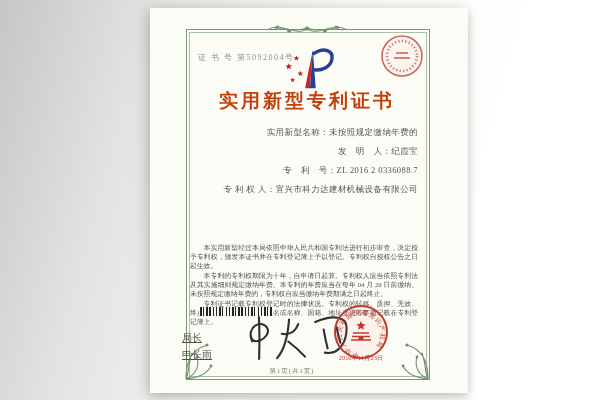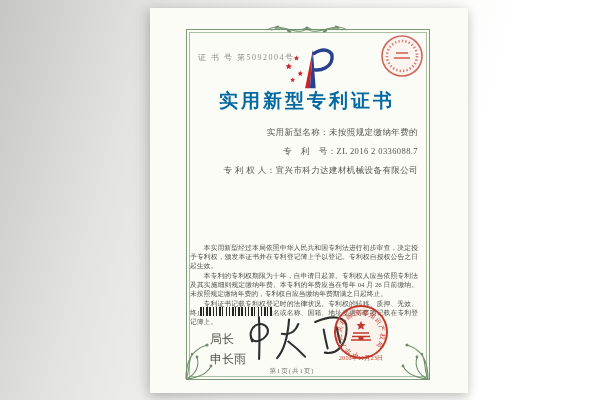--- a/index.html
+++ b/index.html
@@ -22,36 +22,36 @@
     content:"";position:absolute;inset:2px;border:1px solid #abbfa5;pointer-events:none;
   }
   .certno{
     position:absolute;left:48px;top:44px;font-size:8px;color:#8e8e86;
     letter-spacing:1.5px;
   }
   .stamp-tr{position:absolute;left:229px;top:25px;width:46px;height:46px;opacity:.85;}
   .logo{position:absolute;left:129px;top:34px;width:58px;height:50px;}
   .title{
     position:absolute;left:36px;top:80px;width:242px;text-align:center;
-    font-size:19px;letter-spacing:3px;color:#0369a1;font-weight:600;
+    font-size:19px;letter-spacing:3px;color:#c2410c;font-weight:600;
   }
   .fields{position:absolute;left:48px;top:120px;width:220px;}
   .field{display:flex;font-size:8.5px;color:#53564e;letter-spacing:.4px;margin-bottom:10.5px;line-height:1;justify-content:flex-end;}
   .field .lab{white-space:pre;}
   .field .val{white-space:pre;}
   .paras{
     position:absolute;left:40px;top:236px;width:228px;
     font-size:6.8px;line-height:1.32;color:#4e5248;text-align:justify;
   }
   .paras p{margin:0 0 1px 0;text-indent:2em;}
   .barcode{
     position:absolute;left:50px;top:299px;width:72px;height:9px;
     background:repeating-linear-gradient(90deg,#23231f 0 1.6px,#f6f6f1 1.6px 3px,#23231f 3px 4.2px,#f6f6f1 4.2px 6.4px);
   }
-  .director{position:absolute;left:60px;top:321px;font-size:12px;color:#4e5248;line-height:1.7;}
+  .director{position:absolute;left:32px;top:321px;font-size:10px;color:#4e5248;line-height:1.7;text-decoration:underline;}
   .signature{position:absolute;left:88px;top:303px;width:125px;height:52px;}
   .seal{position:absolute;left:178px;top:293px;width:66px;height:66px;}
   .footer{
     position:absolute;left:36px;top:359px;width:212px;text-align:center;
     font-size:6.5px;color:#767a70;letter-spacing:1px;
   }
   .garland{position:absolute;left:113px;top:9px;width:88px;height:24px;}
   .corner-bl{position:absolute;left:33px;top:330px;width:42px;height:44px;}
   .corner-br{position:absolute;left:239px;top:330px;width:42px;height:44px;transform:scaleX(-1);}
 </style>
@@ -125,20 +125,24 @@
     </svg>
 
     <div class="title">实用新型专利证书</div>
 
     <div class="fields">
       <div class="field">
         <span class="lab">实用新型名称：</span>
           <span class="val">未按照规定缴纳年费的</span>
       </div>
       <div class="field">
+        <span class="lab">发　明　人：</span>
+          <span class="val">纪霞宝</span>
+      </div>
+      <div class="field">
         <span class="lab">专　利　号：</span>
           <span class="val">ZL 2016 2 0336088.7</span>
       </div>
       <div class="field">
         <span class="lab">专 利 权 人：</span>
           <span class="val">宜兴市科力达建材机械设备有限公司</span>
       </div>
     </div>
 
     <div class="paras">

